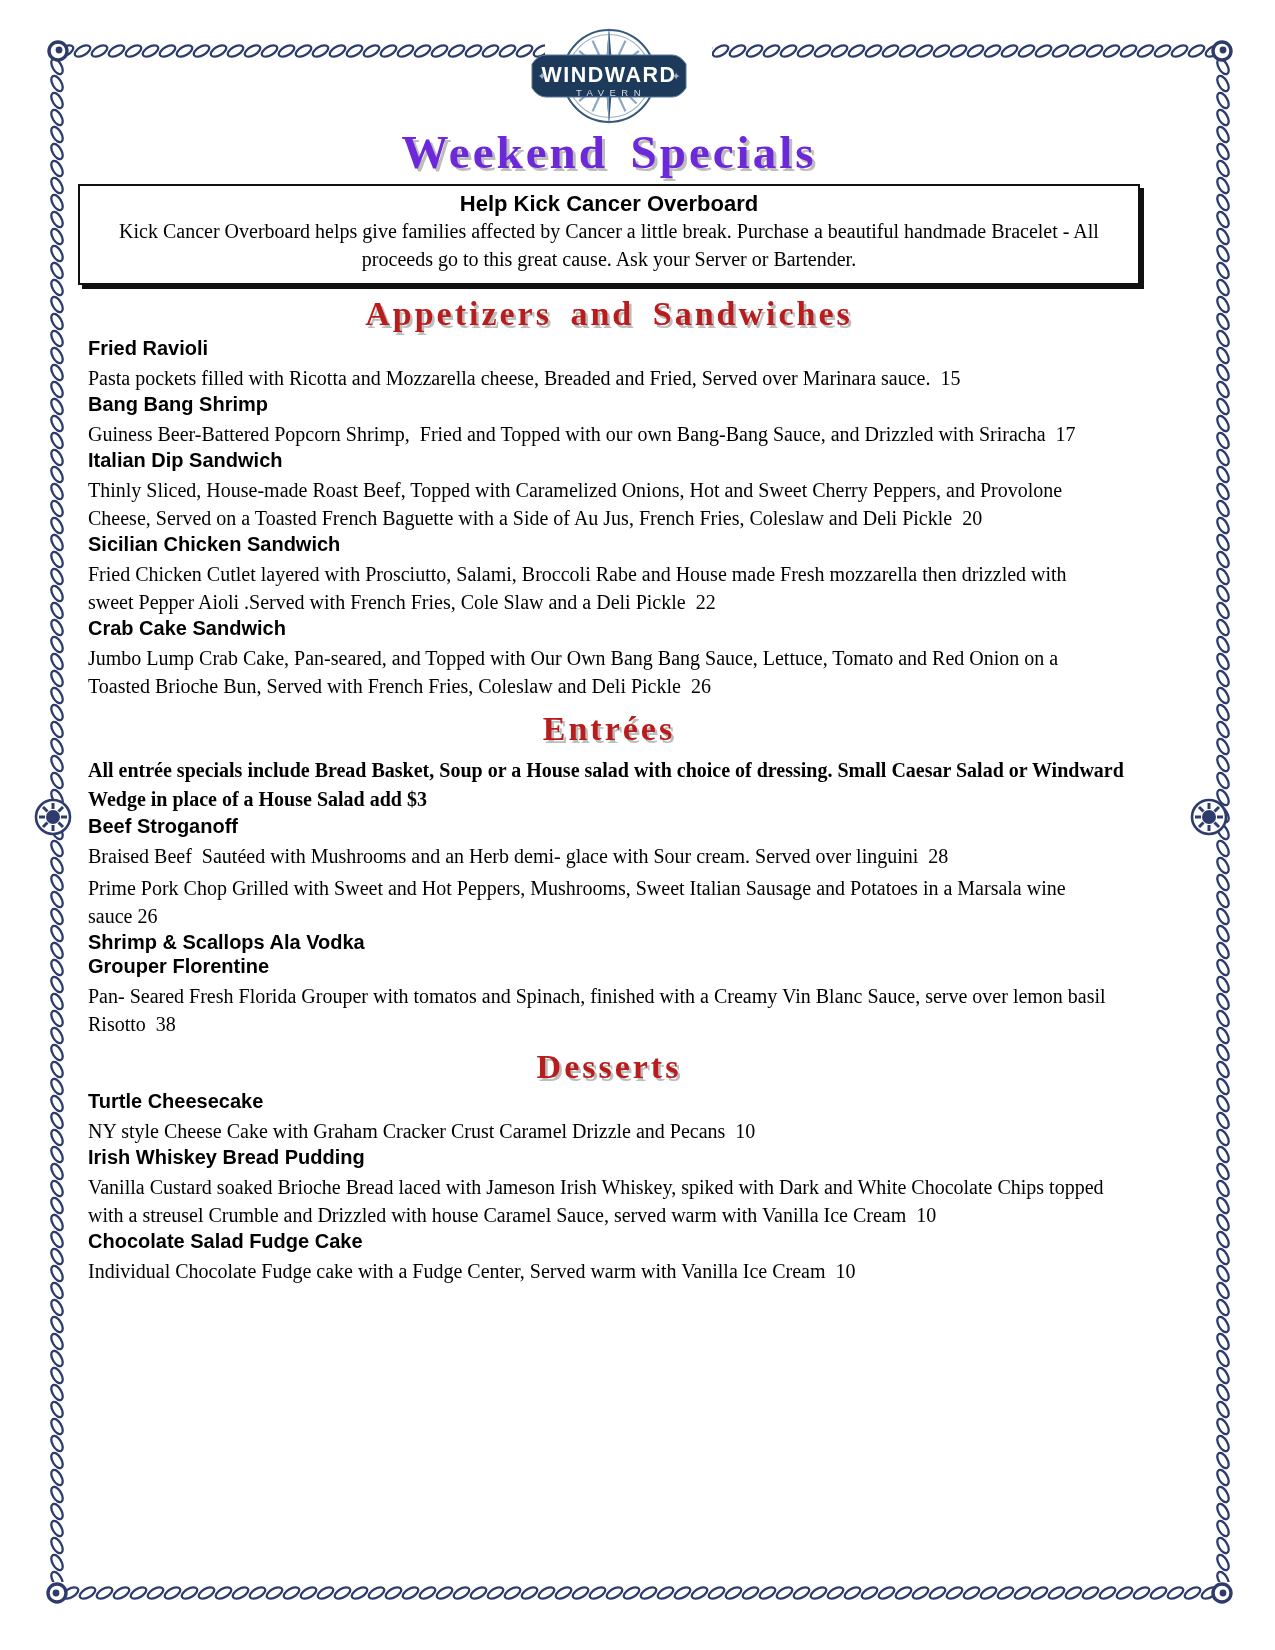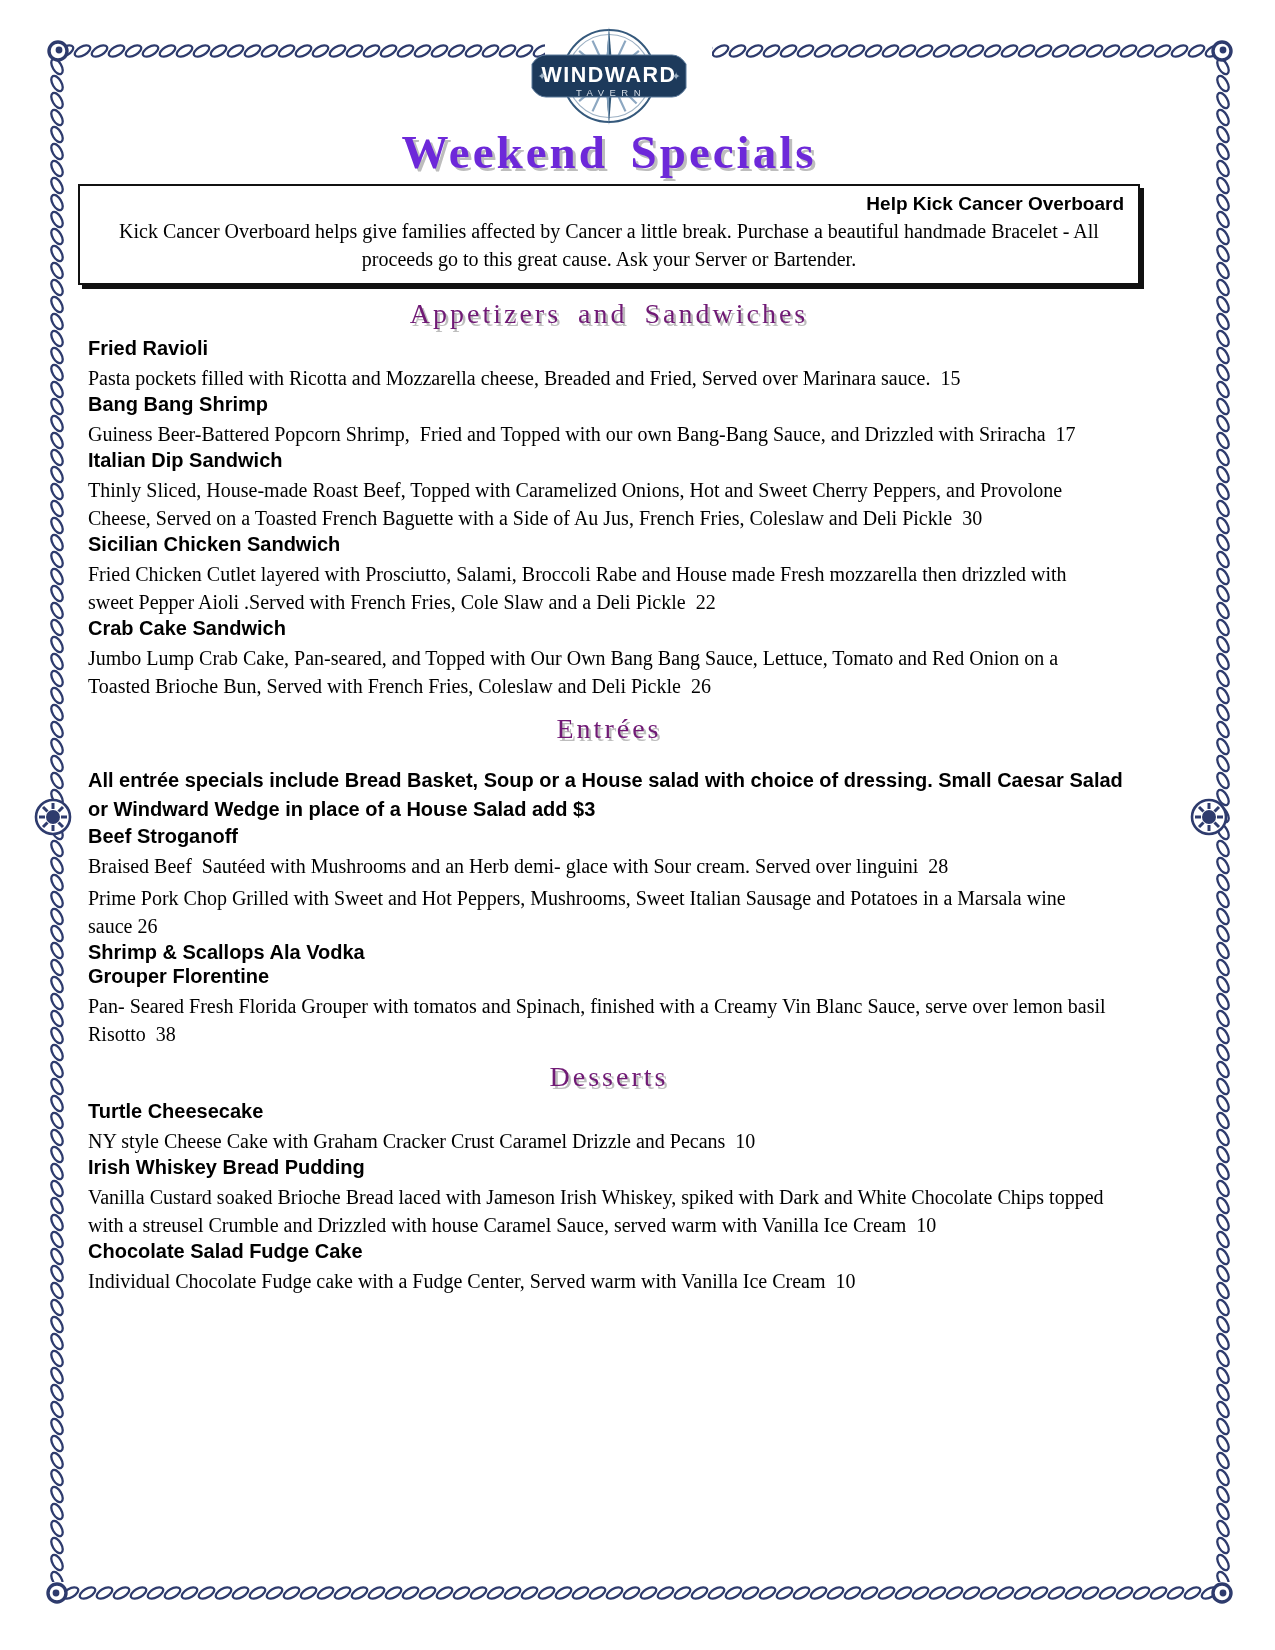--- a/index.html
+++ b/index.html
@@ -33,45 +33,44 @@
     margin-top:6px;
     border:2px solid #111;
     box-shadow:4px 4px 0 #111;
     background:#fff;
     padding:5px 14px 10px 14px;
     text-align:center;
   }
   .charity-title{
     font-family:"Liberation Sans", sans-serif;
     font-weight:bold;
-    font-size:19px;
+    font-size:22px;
     line-height:26px;
-    text-align:right;
   }
   .charity-text{
     font-size:20px;
     line-height:28px;
     white-space:pre-wrap;
   }
   .section-heading{
     margin:10px 0 4px 0;
     text-align:center;
     font-family:"Liberation Serif", serif;
-    font-weight:normal;
-    font-size:28px;
+    font-weight:bold;
+    font-size:34px;
     letter-spacing:3px;
     word-spacing:7px;
-    color:#701a75;
+    color:#b91c1c;
     text-shadow:2.5px 2.5px 0 #bdbdbd;
     line-height:38px;
   }
   .entree-note{
-    margin:18px 0 0 0;
+    margin:8px 0 0 0;
     padding:0 14px 0 10px;
-    font-family:Liberation Sans, sans-serif;
+    font-family:Liberation Serif, serif;
     font-weight:bold;
     font-size:20px;
     line-height:29px;
     white-space:pre-wrap;
   }
   .menu-item{padding:0 26px 0 10px;}
   .item-name{
     margin-top:1px;
     font-family:"Liberation Sans", sans-serif;
     font-weight:bold;
@@ -238,21 +237,21 @@
     <div class="menu-item">
       <div class="item-name">Fried Ravioli</div>
       <div class="item-desc">Pasta pockets filled with Ricotta and Mozzarella cheese, Breaded and Fried, Served over Marinara sauce.  15</div>
     </div>
     <div class="menu-item">
       <div class="item-name">Bang Bang Shrimp</div>
       <div class="item-desc">Guiness Beer-Battered Popcorn Shrimp,  Fried and Topped with our own Bang-Bang Sauce, and Drizzled with Sriracha  17</div>
     </div>
     <div class="menu-item">
       <div class="item-name">Italian Dip Sandwich</div>
-      <div class="item-desc">Thinly Sliced, House-made Roast Beef, Topped with Caramelized Onions, Hot and Sweet Cherry Peppers, and Provolone Cheese, Served on a Toasted French Baguette with a Side of Au Jus, French Fries, Coleslaw and Deli Pickle  30</div>
+      <div class="item-desc">Thinly Sliced, House-made Roast Beef, Topped with Caramelized Onions, Hot and Sweet Cherry Peppers, and Provolone Cheese, Served on a Toasted French Baguette with a Side of Au Jus, French Fries, Coleslaw and Deli Pickle  20</div>
     </div>
     <div class="menu-item">
       <div class="item-name">Sicilian Chicken Sandwich</div>
       <div class="item-desc">Fried Chicken Cutlet layered with Prosciutto, Salami, Broccoli Rabe and House made Fresh mozzarella then drizzled with sweet Pepper Aioli .Served with French Fries, Cole Slaw and a Deli Pickle  22</div>
     </div>
     <div class="menu-item">
       <div class="item-name">Crab Cake Sandwich</div>
       <div class="item-desc">Jumbo Lump Crab Cake, Pan-seared, and Topped with Our Own Bang Bang Sauce, Lettuce, Tomato and Red Onion on a Toasted Brioche Bun, Served with French Fries, Coleslaw and Deli Pickle  26</div>
     </div>
 

